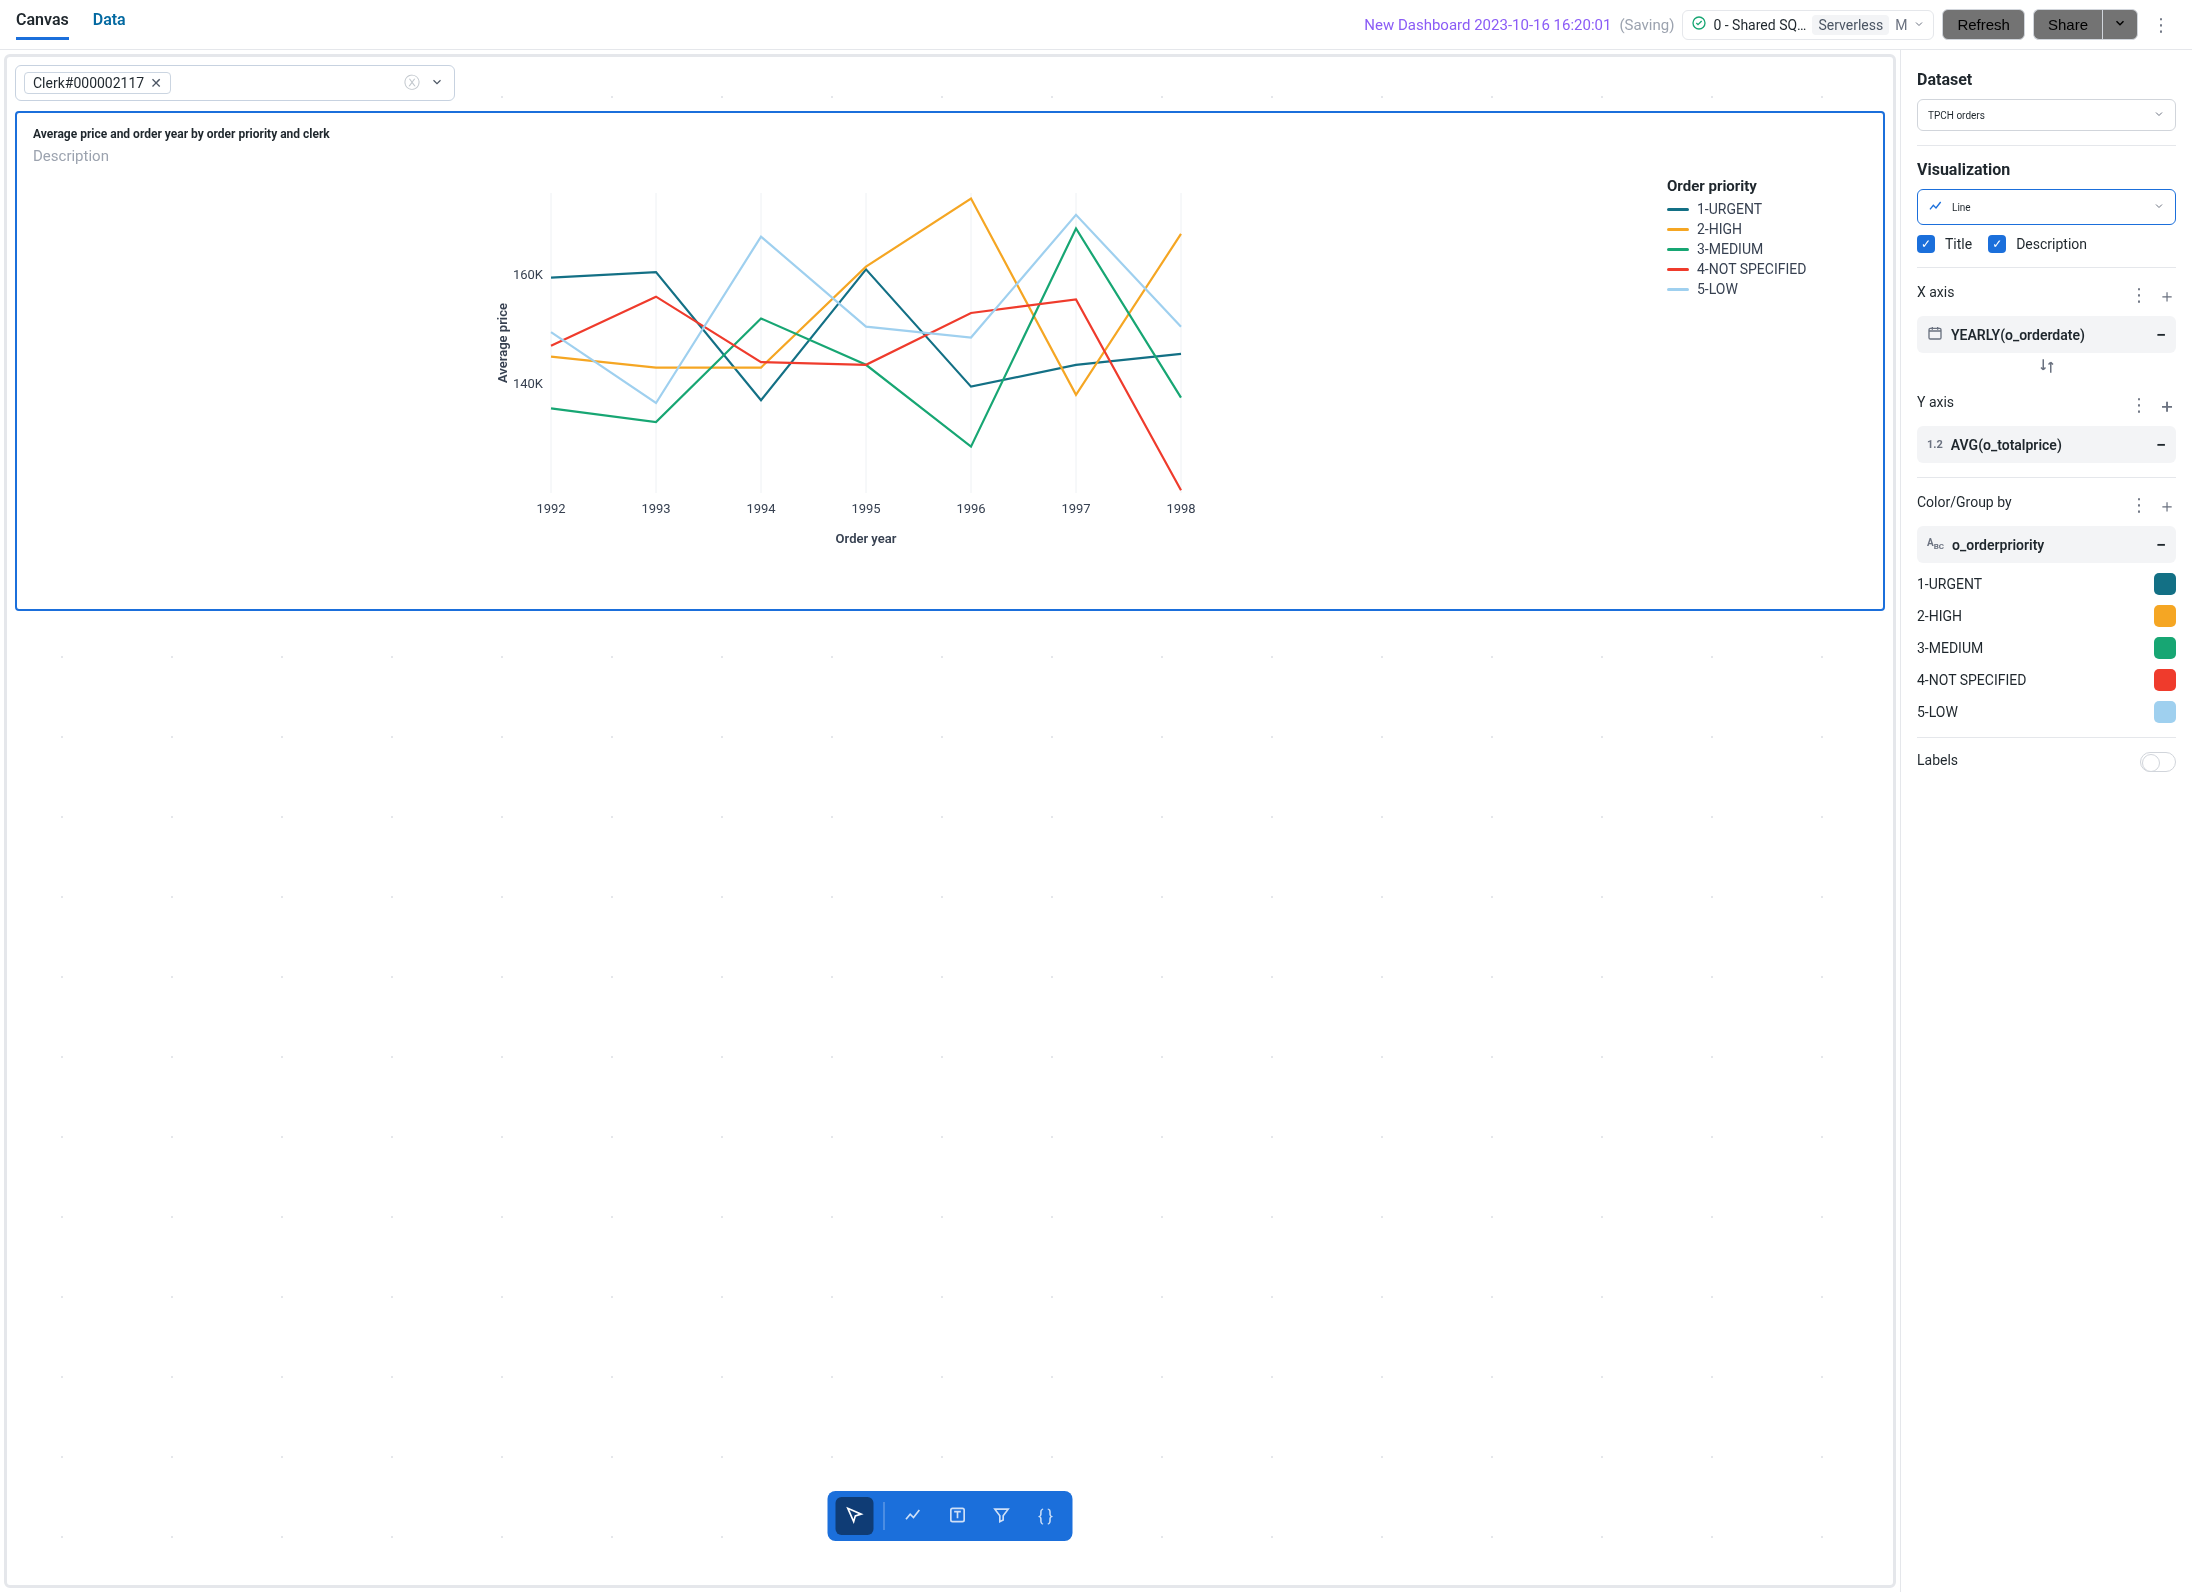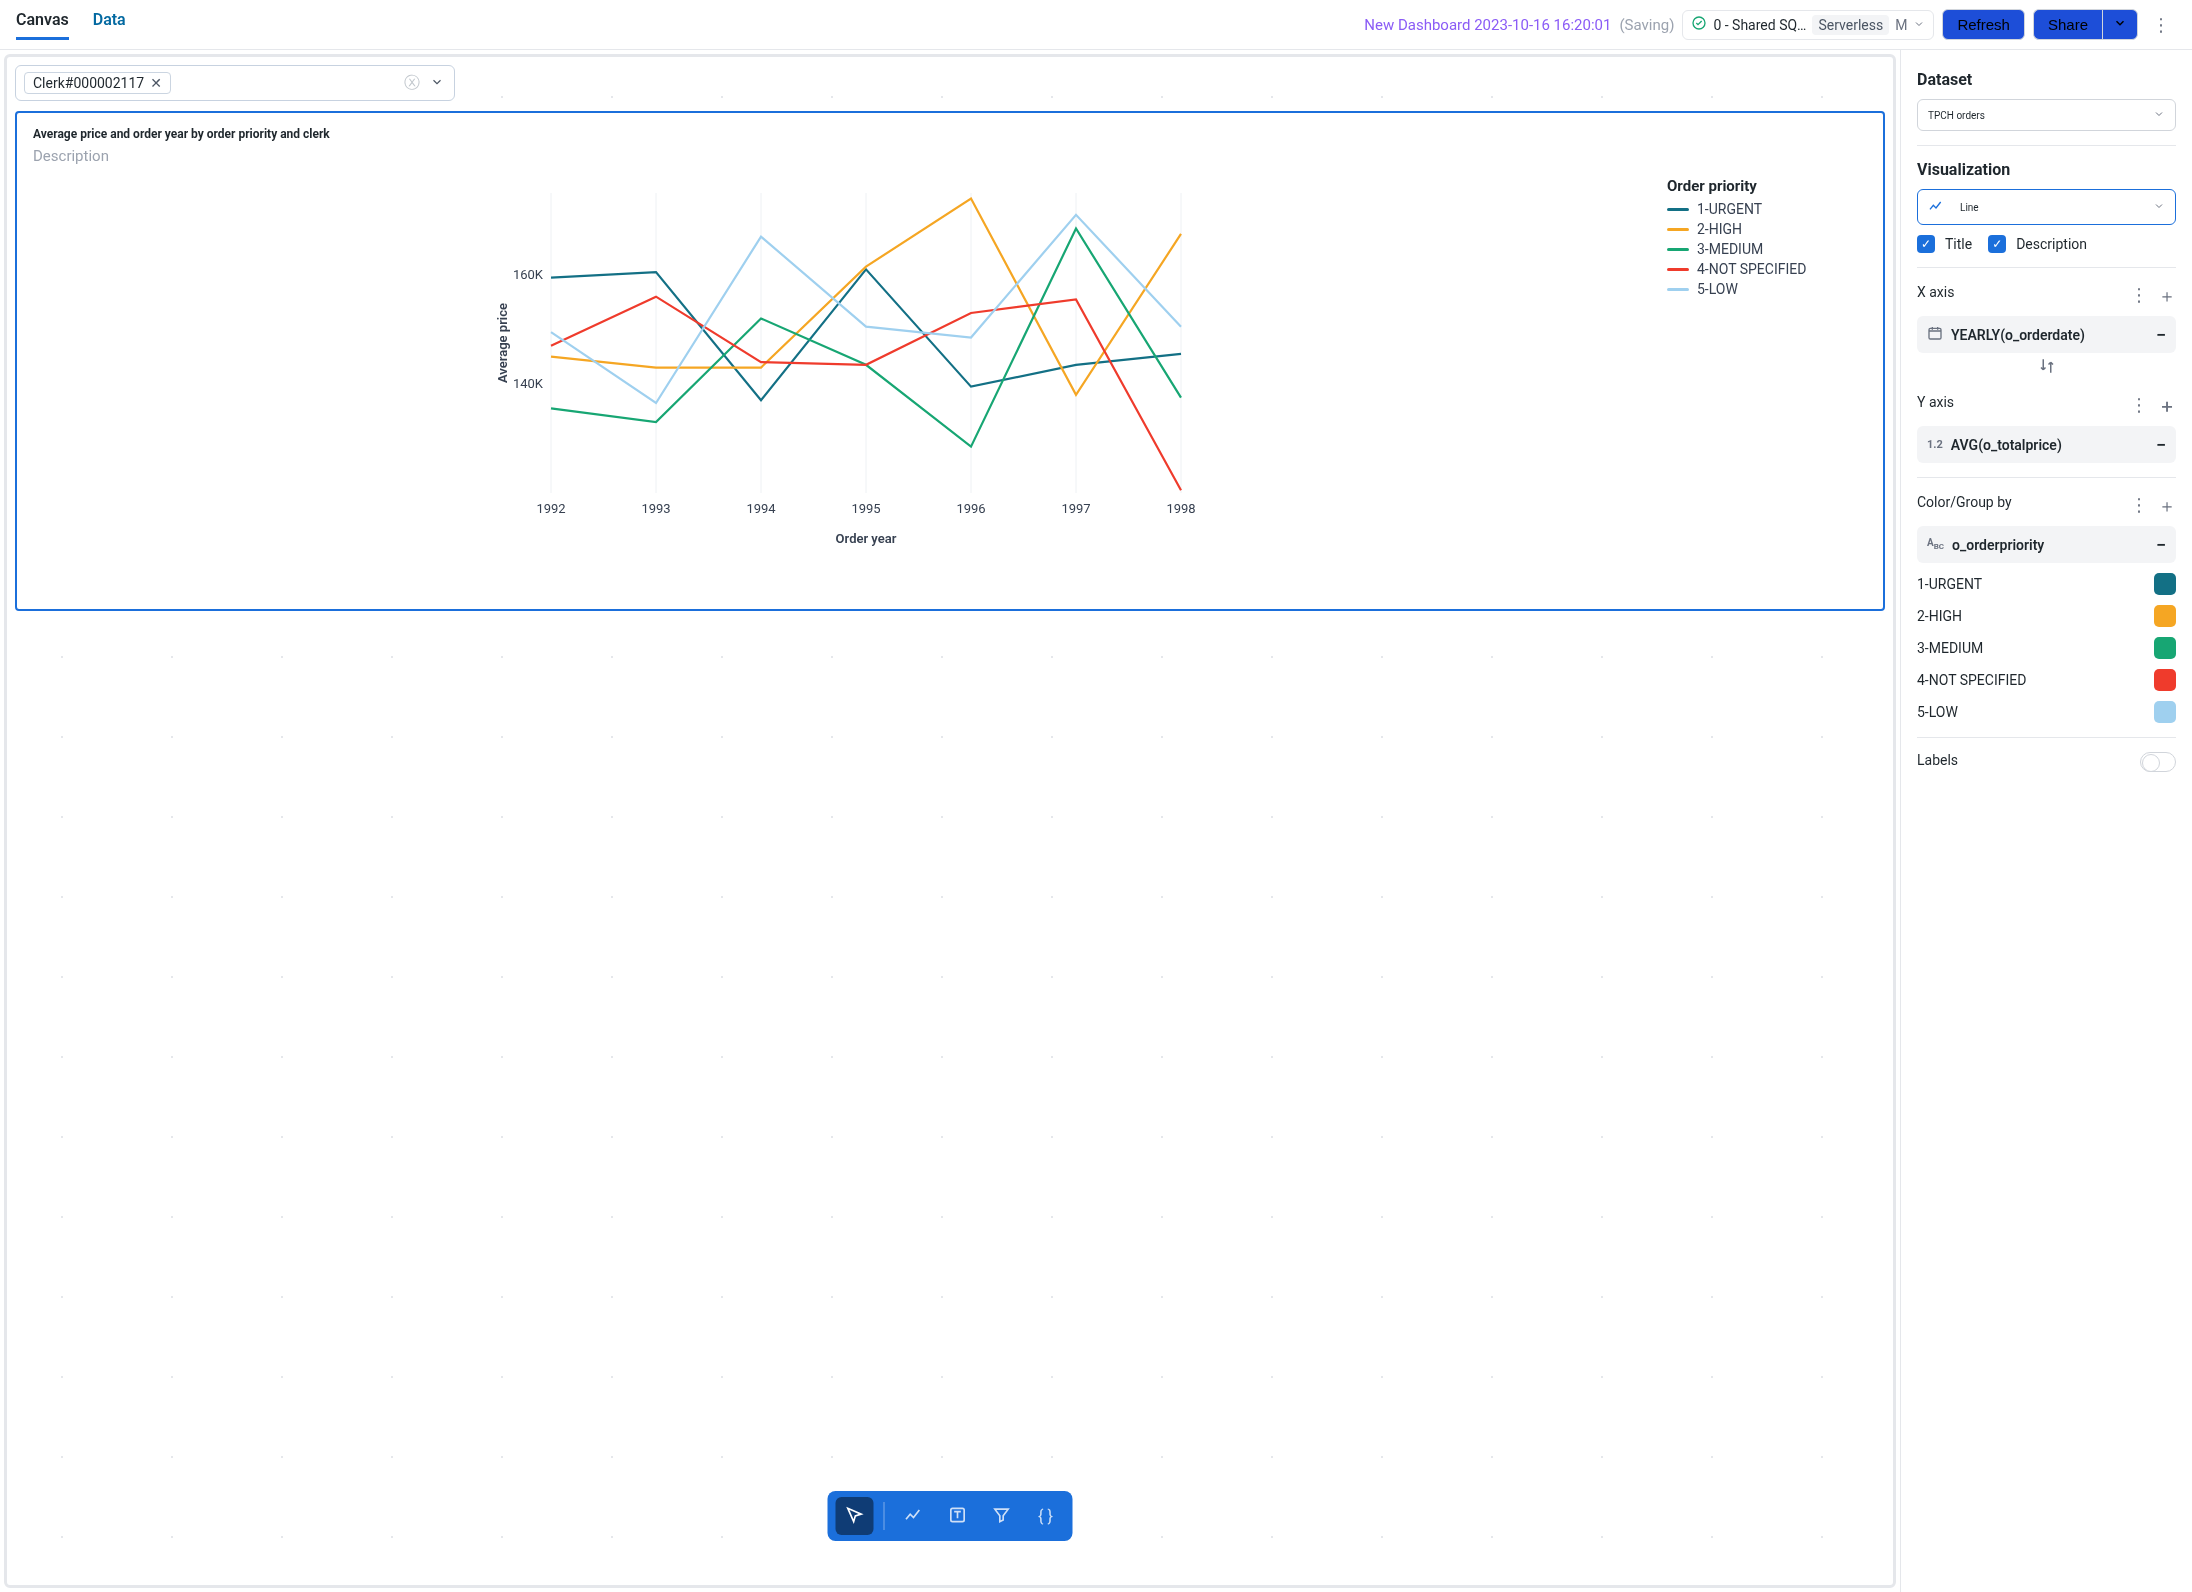--- a/index.html
+++ b/index.html
@@ -30,21 +30,21 @@
   }
   .dash-title { color: #8b5cf6; font-size: 15px; margin-left: auto; }
   .saving { color: #9ca3af; font-size: 15px; }
   .warehouse {
     display: flex; align-items: center; gap:6px;
     border: 1px solid #e5e7eb; border-radius: 6px;
     padding: 4px 8px; font-size: 14px; cursor: pointer;
   }
   .wh-badge { background:#f3f4f6; padding:2px 6px; border-radius:4px; color:#4b5563; }
   .btn {
-    border: 1px solid #d1d5db; background:#1d4ed8; border-radius:6px;
+    border: 1px solid #d1d5db; background:#737373; border-radius:6px;
     padding: 6px 14px; font-size:15px; cursor:pointer;
   }
   .btn-group { display:flex;border-radius:11px; }
   .btn-group .btn:first-child { border-radius:6px 0 0 6px; border-right:none; }
   .btn-group .btn:last-child { border-radius:0 6px 6px 0; padding:6px 10px; }
   .kebab { cursor:pointer; padding:6px; color:#6b7280; font-size:18px; }
 
   .main { display:flex; height: calc(100vh - 50px); }
   .canvas-area {
     flex:1; padding: 8px;
@@ -297,21 +297,21 @@
       <span style="color:#6b7280;">
         <svg width="12" height="12" viewBox="0 0 24 24" fill="none" stroke="currentColor" stroke-width="2">
             <path d="M6 9l6 6 6-6"></path>
           </svg>
       </span>
     </div>
     <div class="sp-divider"></div>
 
     <div class="sp-section-title">Visualization</div>
     <div class="sp-select active">
-      <span style="display:flex;align-items:center;gap:16px;">
+      <span style="display:flex;align-items:center;gap:8px;">
         <span style="color:#1b6fdb;">
           <svg width="16" height="16" viewBox="0 0 24 24" fill="none" stroke="currentColor" stroke-width="2">
               <path d="M3 17l5-6 4 4 7-9"></path>
             </svg>
         </span>
         <span>Line</span>
       </span>
       <span style="color:#6b7280;">
         <svg width="12" height="12" viewBox="0 0 24 24" fill="none" stroke="currentColor" stroke-width="2">
             <path d="M6 9l6 6 6-6"></path>

